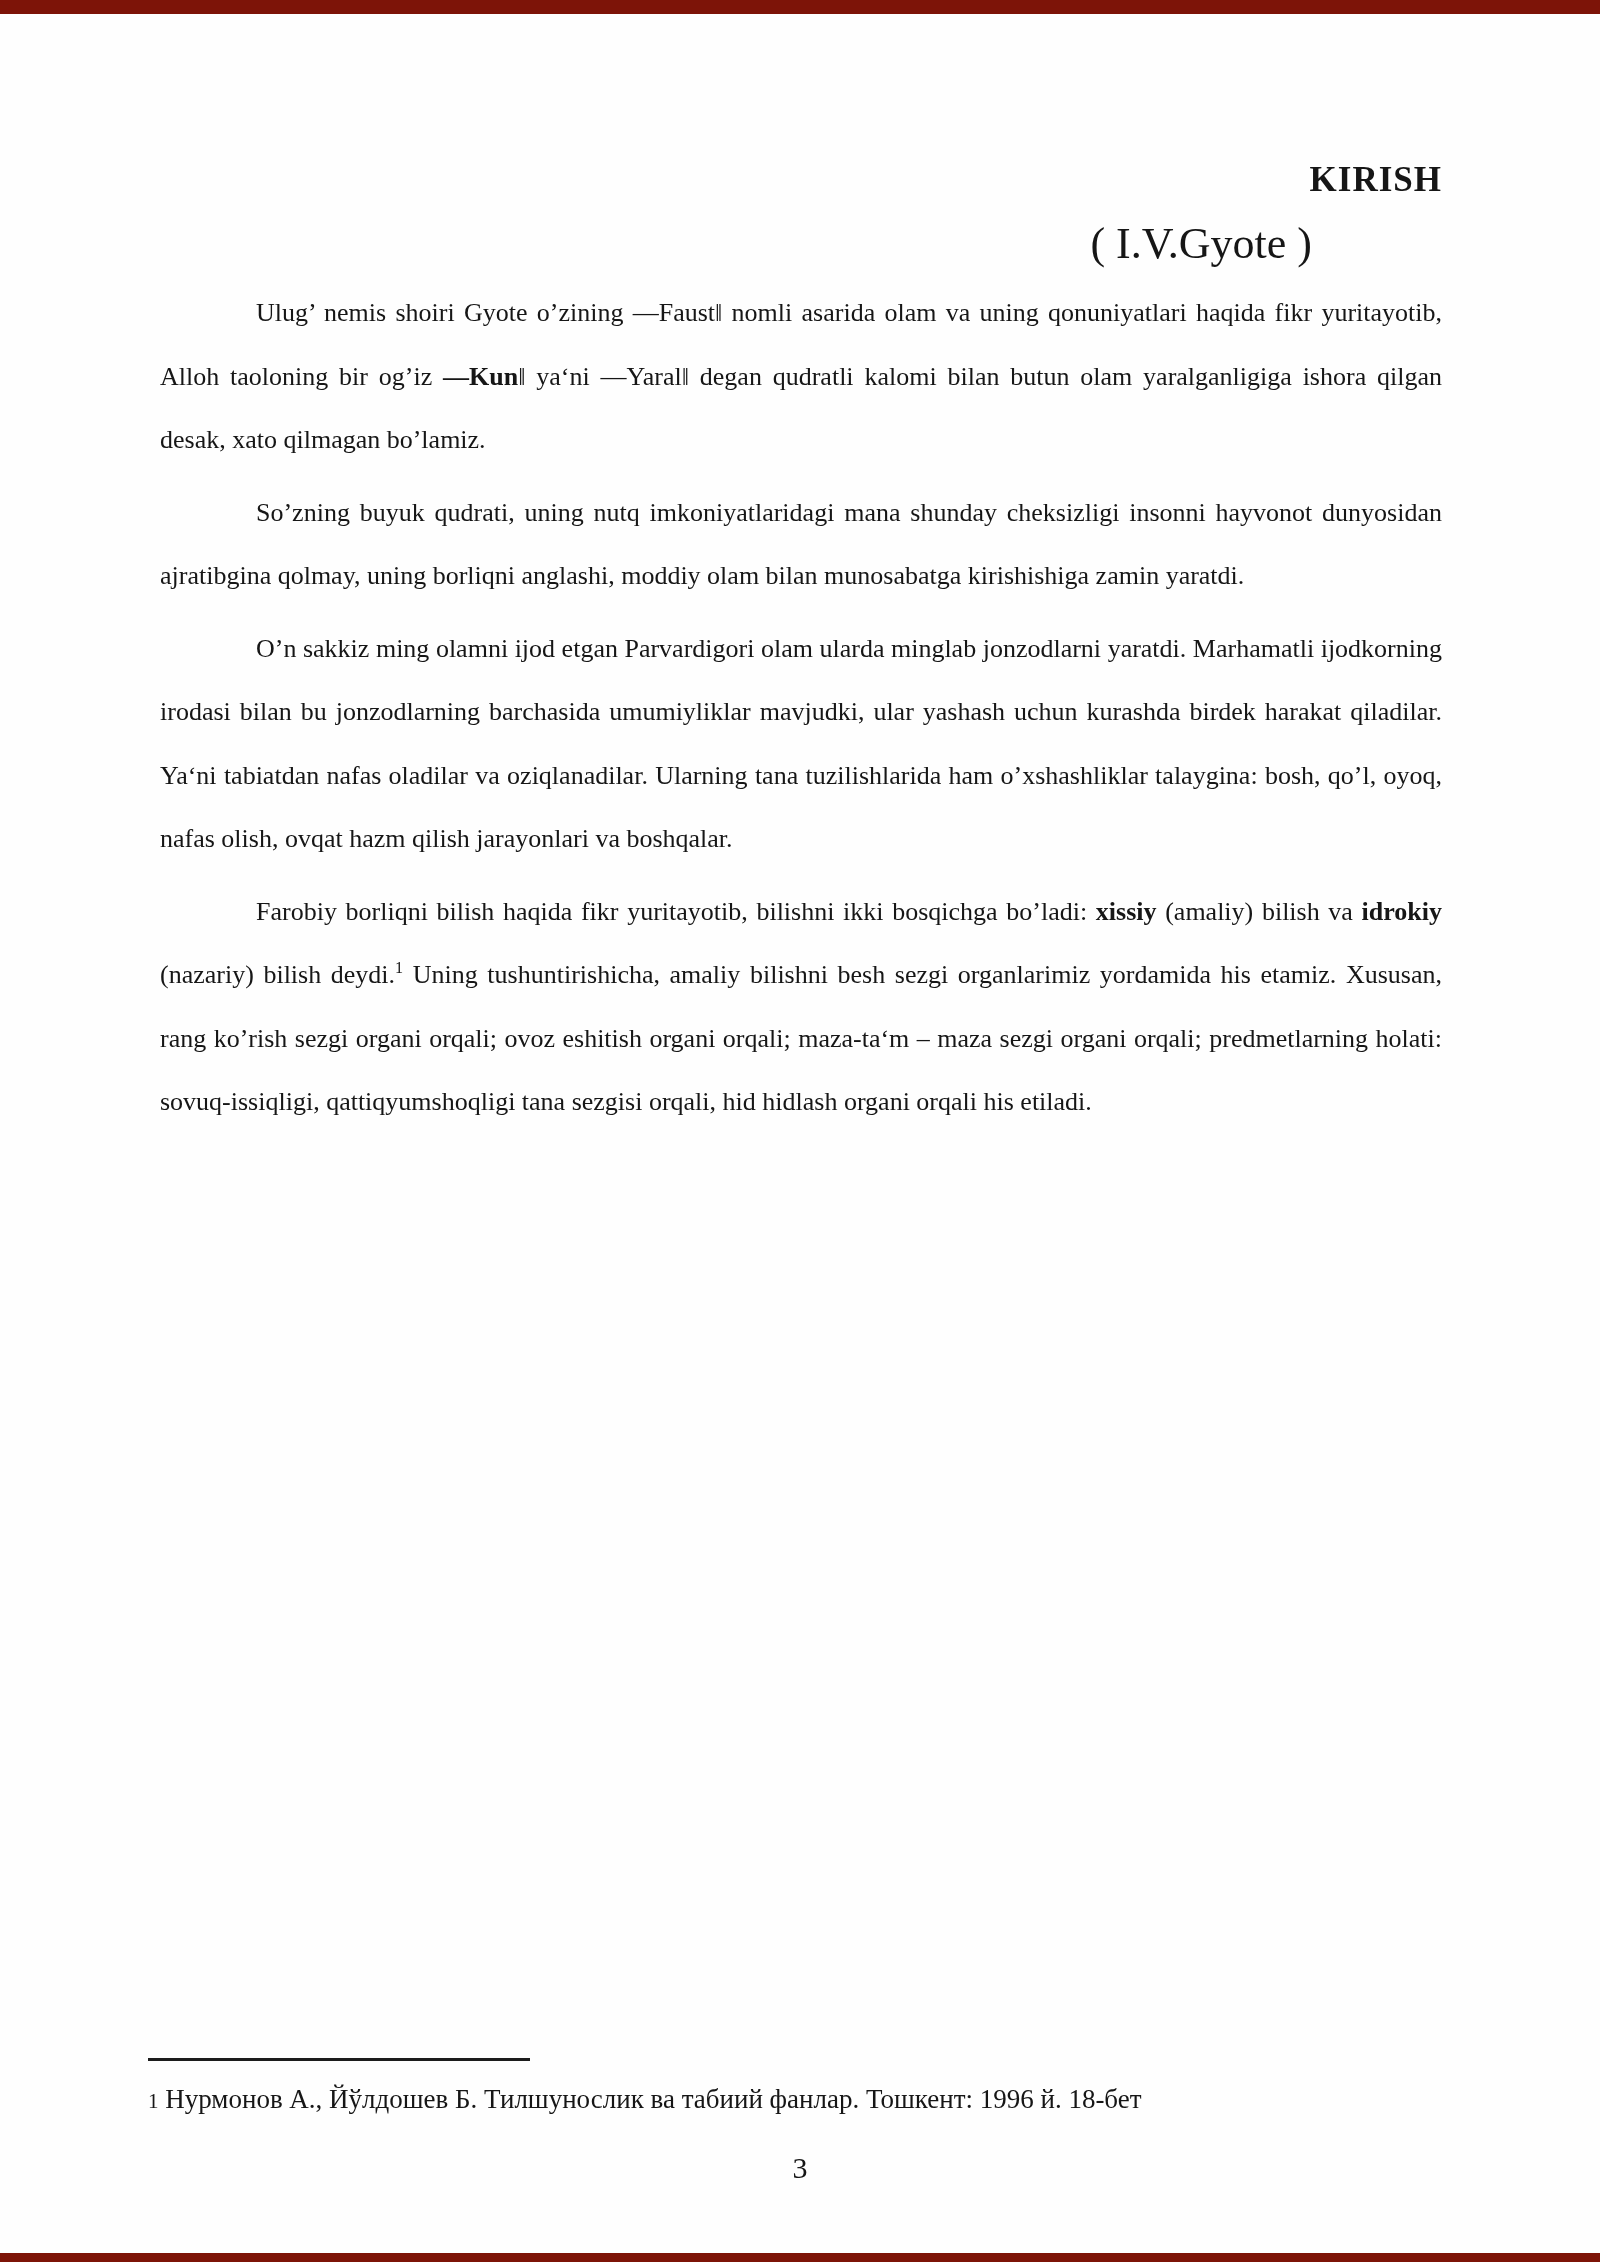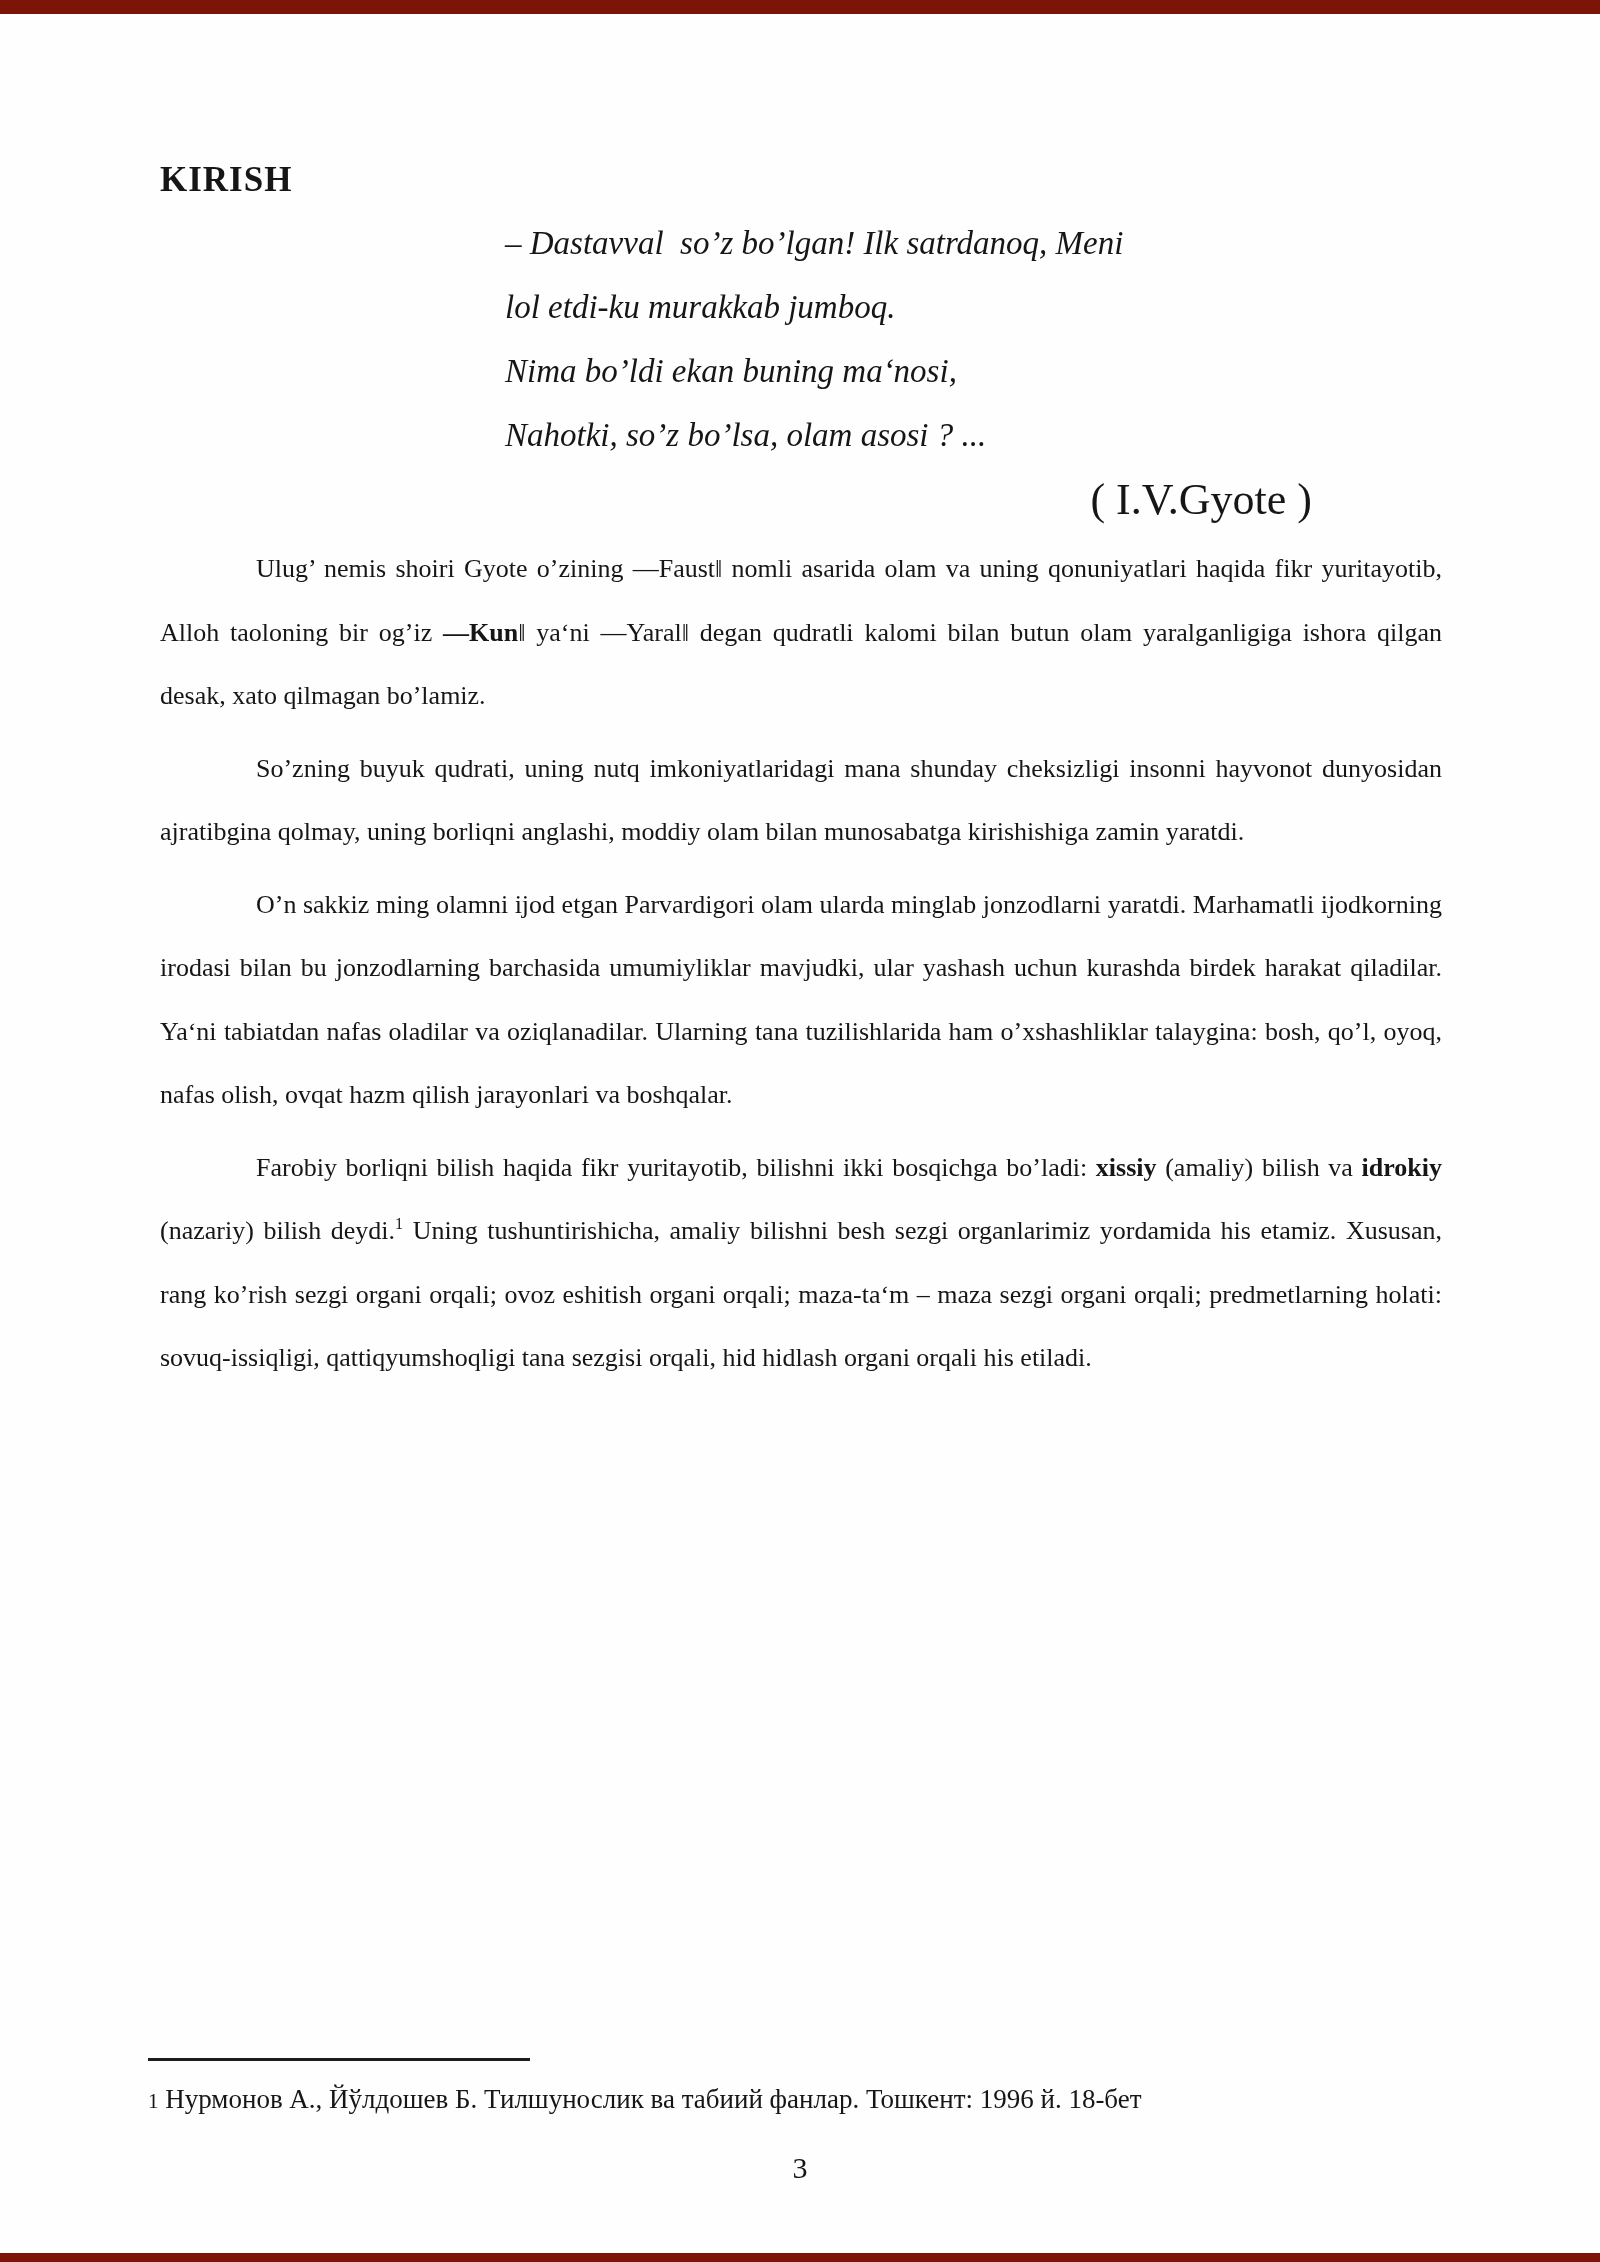--- a/index.html
+++ b/index.html
@@ -15,21 +15,21 @@
   .accent-bar.top{top:0;height:14px;}
   .accent-bar.bottom{bottom:0;height:9px;}
   .content{
     position:absolute;
     left:160px;top:148px;
     width:1282px;
   }
   .doc-title{
     margin:0;
     font-size:35px;font-weight:bold;
-    text-align:left;
+    text-align:right;
     line-height:63px;
     letter-spacing:1px;
   }
   .epigraph{
     padding-left:345px;
     font-style:italic;
     font-size:33px;
     line-height:64px;
     white-space:pre-wrap;
   }
@@ -76,21 +76,20 @@
 <body>
 
 <div class="page">
 
   <div class="accent-bar top" style="background: rgb(125, 20, 8);"></div>
 
   <div class="content">
 
     <h1 class="doc-title">KIRISH</h1>
 
-    <div class="epigraph"><div class="epi-line">– Dastavval  so’z bo’lgan! Ilk satrdanoq, Meni</div><div class="epi-line">lol etdi-ku murakkab jumboq.</div><div class="epi-line">Nima bo’ldi ekan buning ma‘nosi,</div><div class="epi-line">Nahotki, so’z bo’lsa, olam asosi ? ...</div></div>
 
     <div class="attribution">( I.V.Gyote )</div>
 
     <div class="paragraphs" id="paragraphs">
         <p class="para"><span>Ulug’ nemis shoiri Gyote o’zining —Faust‖ nomli asarida olam va uning qonuniyatlari haqida fikr yuritayotib, Alloh taoloning bir og’iz </span><b>—Kun</b><span>‖ ya‘ni —Yaral‖ degan qudratli kalomi bilan butun olam yaralganligiga ishora qilgan desak, xato qilmagan bo’lamiz.</span></p>
         <p class="para"><span>So’zning buyuk qudrati, uning nutq imkoniyatlaridagi mana shunday cheksizligi insonni hayvonot dunyosidan ajratibgina qolmay, uning borliqni anglashi, moddiy olam bilan munosabatga kirishishiga zamin yaratdi.</span></p>
         <p class="para"><span>O’n sakkiz ming olamni ijod etgan Parvardigori olam ularda minglab jonzodlarni yaratdi. Marhamatli ijodkorning irodasi bilan bu jonzodlarning barchasida umumiyliklar mavjudki, ular yashash uchun kurashda birdek harakat qiladilar. Ya‘ni tabiatdan nafas oladilar va oziqlanadilar. Ularning tana tuzilishlarida ham o’xshashliklar talaygina: bosh, qo’l, oyoq, nafas olish, ovqat hazm qilish jarayonlari va boshqalar.</span></p>
         <p class="para"><span>Farobiy borliqni bilish haqida fikr yuritayotib, bilishni ikki bosqichga bo’ladi: </span><b>xissiy</b><span> (amaliy) bilish va </span><b>idrokiy</b><span> (nazariy) bilish deydi.</span><sup>1</sup><span> Uning tushuntirishicha, amaliy bilishni besh sezgi organlarimiz yordamida his etamiz. Xususan, rang ko’rish sezgi organi orqali; ovoz eshitish organi orqali; maza-ta‘m – maza sezgi organi orqali; predmetlarning holati: sovuq-issiqligi, qattiqyumshoqligi tana sezgisi orqali, hid hidlash organi orqali his etiladi.</span></p>
       </div>
 

